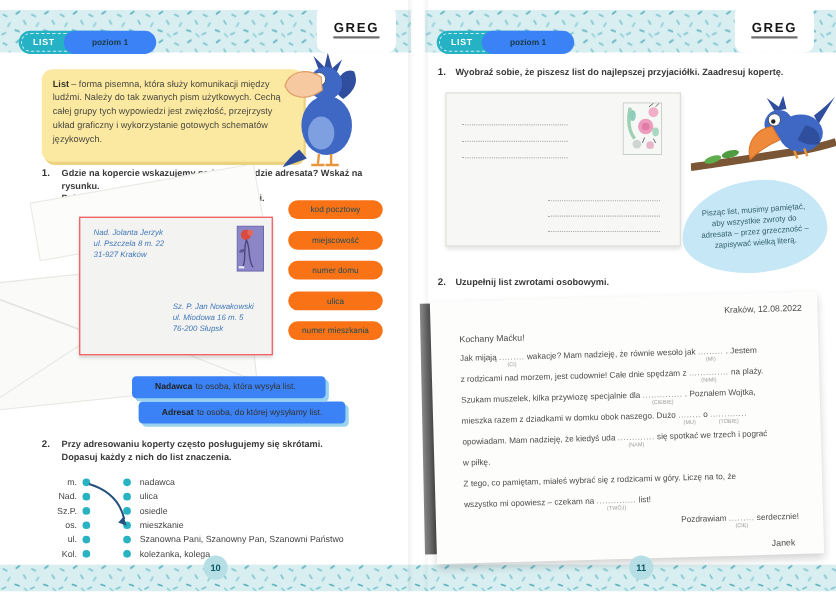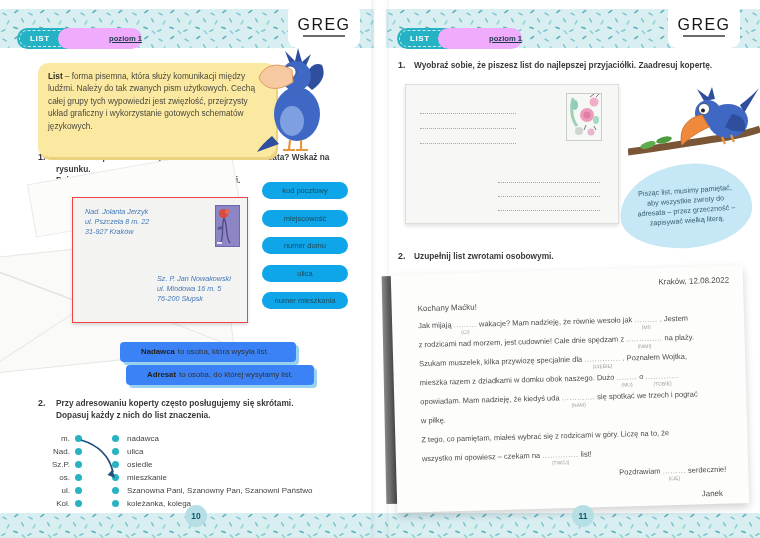--- a/index.html
+++ b/index.html
@@ -9,50 +9,50 @@
   .page.left{left:0;} .page.right{left:380px;}
 
   
   .banner-top{position:absolute;top:9px;height:39px;overflow:hidden;}
   .page.left .banner-top{left:0;width:374px;}
   .page.right .banner-top{left:6px;width:374px;}
   .banner-bottom{position:absolute;bottom:0;left:0;width:760px;height:25px;overflow:hidden;}
   .speckle{position:absolute;left:0;top:0;width:100%;height:100%;display:block;}
 
   .logo-box{position:absolute;left:288px;top:4px;width:72px;height:44px;background:#fff;border-radius:9px;display:flex;flex-direction:column;align-items:center;justify-content:center;z-index:3;}
-  .logo-text{font-weight:400;font-size:16px;letter-spacing:1.5px;color:#161616;}
+  .logo-text{font-weight:700;font-size:12px;letter-spacing:1.5px;color:#161616;}
   .logo-bar{width:42px;height:2px;background:#2e2e2e;margin-top:1px;opacity:.7;}
 
   .badge-list{position:absolute;left:17px;top:28px;width:92px;height:21px;background:#25b2c4;border-radius:11px;z-index:4;color:#fff;font-size:8px;font-weight:bold;letter-spacing:.6px;line-height:21px;padding-left:13px;box-sizing:border-box;}
   .badge-list::after{content:"";position:absolute;inset:2px;border:1px dashed rgba(255,255,255,.75);border-radius:9px;pointer-events:none;}
-  .badge-level{position:absolute;left:58px;top:28px;width:84px;height:21px;background:#f0abfc;border-radius:11px;z-index:5;color:#1b3a46;font-size:7.6px;font-weight:bold;line-height:21px;text-align:right;text-decoration:underline;}
+  .badge-level{position:absolute;left:58px;top:28px;width:84px;height:21px;background:#3b82f6;border-radius:11px;z-index:5;color:#1b3a46;font-size:7.6px;font-weight:bold;line-height:21px;text-align:center;}
 
   .gutter{position:absolute;left:371px;top:0;width:18px;height:538px;background:linear-gradient(90deg,rgba(0,0,0,.05),rgba(255,255,255,0) 30%,rgba(255,255,255,0) 70%,rgba(0,0,0,.04));z-index:6;pointer-events:none;}
 
   
-  .info-box{position:absolute;left:38px;top:63px;width:238px;height:94px;background:#fbe8a1;border-radius:10px;box-shadow:2px 3px 0 #ecd27f;padding:7px 10px;box-sizing:border-box;font-size:8.3px;line-height:12.4px;color:#4a4a40;z-index:2;}
+  .info-box{position:absolute;left:38px;top:63px;width:238px;height:84px;background:#fbe8a1;border-radius:10px;box-shadow:2px 3px 0 #ecd27f;padding:7px 10px;box-sizing:border-box;font-size:8.3px;line-height:12.4px;color:#4a4a40;z-index:2;}
   .info-box b{color:#2f2f28;margin-right:2px;}
   .bird-a{position:absolute;left:252px;top:48px;width:85px;height:105px;z-index:3;}
 
   .exh-num{position:absolute;font-size:8.8px;font-weight:bold;color:#333;}
   .exh-text{position:absolute;font-size:8.3px;font-weight:bold;color:#3a3a3a;line-height:11.6px;}
   #ex1l-num{left:38px;top:152px;} #ex1l-text{left:56px;top:152px;width:306px;}
   #ex2l-num{left:38px;top:398px;} #ex2l-text{left:56px;top:398px;width:306px;}
 
   .bg-sheet{position:absolute;left:30px;top:166px;width:205px;height:52px;background:#fcfcfa;border:1px solid #e9e9e5;transform:rotate(-10deg);z-index:0;}
   .bg-env{position:absolute;left:-25px;top:246px;width:252px;height:114px;background:#fafaf8;border:1px solid #e7e7e3;transform:rotate(-6deg);z-index:0;}
   .bg-env svg{width:100%;height:100%;display:block;}
 
   .envelope-a{position:absolute;left:72px;top:197px;width:174px;height:124px;background:#f3f3f1;border:1px solid #ef4444;box-shadow:0 2px 3px rgba(0,0,0,.14);z-index:1;}
   .addr{position:absolute;font-style:italic;font-size:7.2px;line-height:10px;color:#4479b8;}
   .addr-sender{left:12px;top:9px;} .addr-recipient{left:84px;top:76px;}
   .stamp-a{position:absolute;right:7px;top:7px;width:25px;height:42px;}
 
   .pill-col{position:absolute;left:262px;top:182px;z-index:2;}
-  .pill{width:86px;height:17px;border-radius:9px;background:#0ea5e9;color:#1c4b59;font-size:7.5px;line-height:17px;text-align:center;margin-bottom:10.5px;}
+  .pill{width:86px;height:17px;border-radius:9px;background:#f97316;color:#1c4b59;font-size:7.5px;line-height:17px;text-align:center;margin-bottom:10.5px;}
 
   .def-box{position:absolute;height:20px;background:#3b82f6;border-radius:4px;box-shadow:3px 3px 0 #99d2ee;font-size:7.8px;line-height:20px;color:#333;padding:0 21px;box-sizing:border-box;white-space:nowrap;z-index:2;}
   .def-box b{margin-right:3px;color:#222;}
   #def1{left:120px;top:342px;width:176px;} #def2{left:126px;top:365px;width:188px;z-index:1;}
 
   .matching{position:absolute;left:38px;top:432px;width:320px;z-index:2;}
   .mrow{display:flex;align-items:center;height:13px;}
   .mabbr{width:32px;text-align:right;margin-right:5px;font-size:8px;color:#454545;}
   .mdot{width:7px;height:7px;border-radius:50%;background:#29b3c2;flex:none;}
   .mgap{width:30px;flex:none;}

